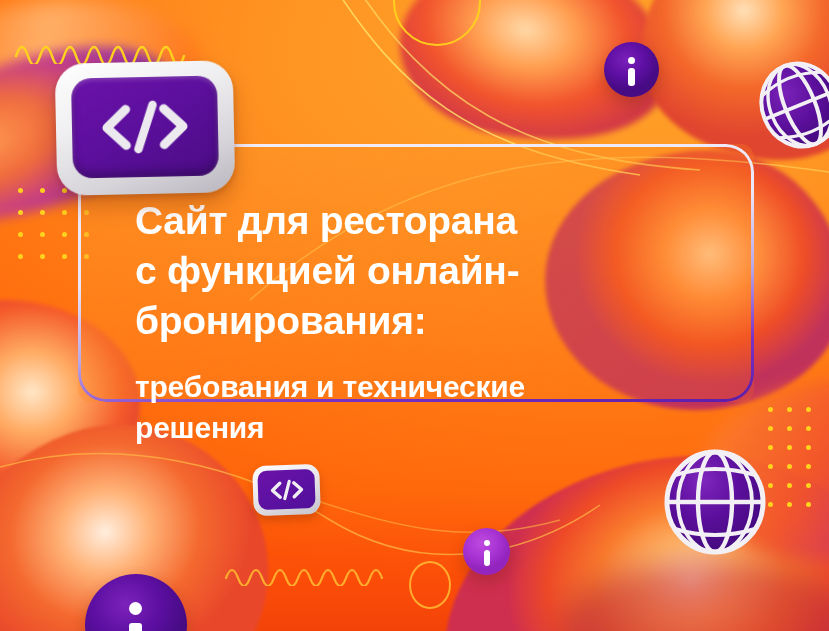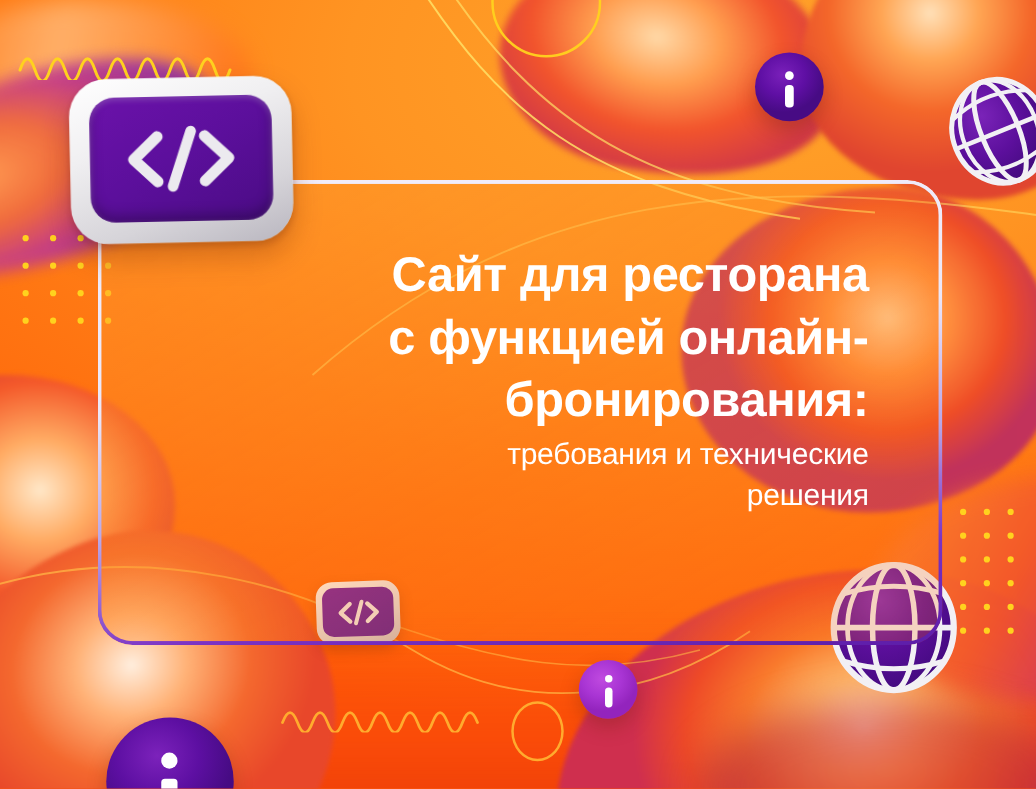--- a/index.html
+++ b/index.html
@@ -104,25 +104,24 @@
   .dots{ position:absolute; }
   .dots span{
     position:absolute; width:5px; height:5px; border-radius:50%;
     background:#ffd21e;
   }
 
   
   .card{
     position:absolute;
     left:78px; top:144px;
-    width:676px; height:372px;
-    border-radius:28px;
+    width:676px; height:258px;
+    border-radius:13px;
     background:linear-gradient(150deg, rgba(255,160,50,.42) 0%, rgba(255,130,30,.30) 55%, rgba(255,110,20,.22) 100%);
     backdrop-filter:blur(0.5px);
-    text-align:right;
   }
   .card-border{
     position:absolute; inset:0;
     border-radius:28px;
     padding:3px;
     background:linear-gradient(172deg,#f2eefb 0%,#ece7f8 40%,#b9a6e6 62%,#7b32c4 82%,#5c1da8 100%);
     -webkit-mask:linear-gradient(#000 0 0) content-box, linear-gradient(#000 0 0);
     -webkit-mask-composite:xor;
     mask:linear-gradient(#000 0 0) content-box, linear-gradient(#000 0 0);
     mask-composite:exclude;
@@ -136,24 +135,24 @@
   }
   .headline{
     color:#ffffff;
     font-size:39px;
     font-weight:bold;
     line-height:1.28;
     letter-spacing:-.3px;
     white-space:pre-line;
   }
   .subline{
-    margin-top:1px;
+    margin-top:20px;
     color:#ffffff;
-    font-size:24px;
-    font-weight:400;
+    font-size:30px;
+    font-weight:700;
     line-height:1.38;
     letter-spacing:-.2px;
     white-space:pre-line;
   }
 
   
   .code-badge{
     position:absolute; left:56px; top:62px;
     width:178px; height:132px;
     border-radius:30px;

